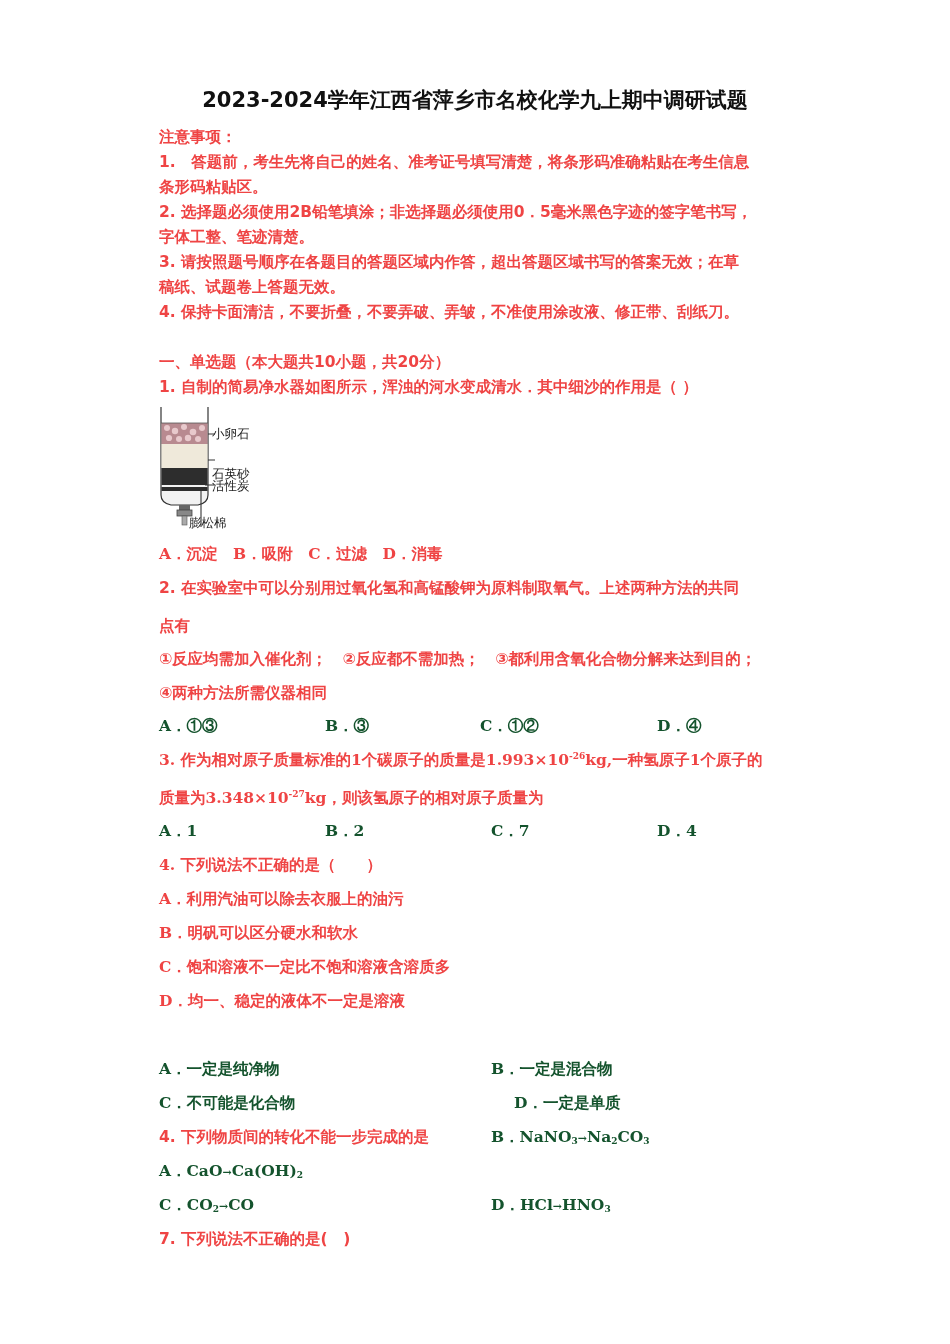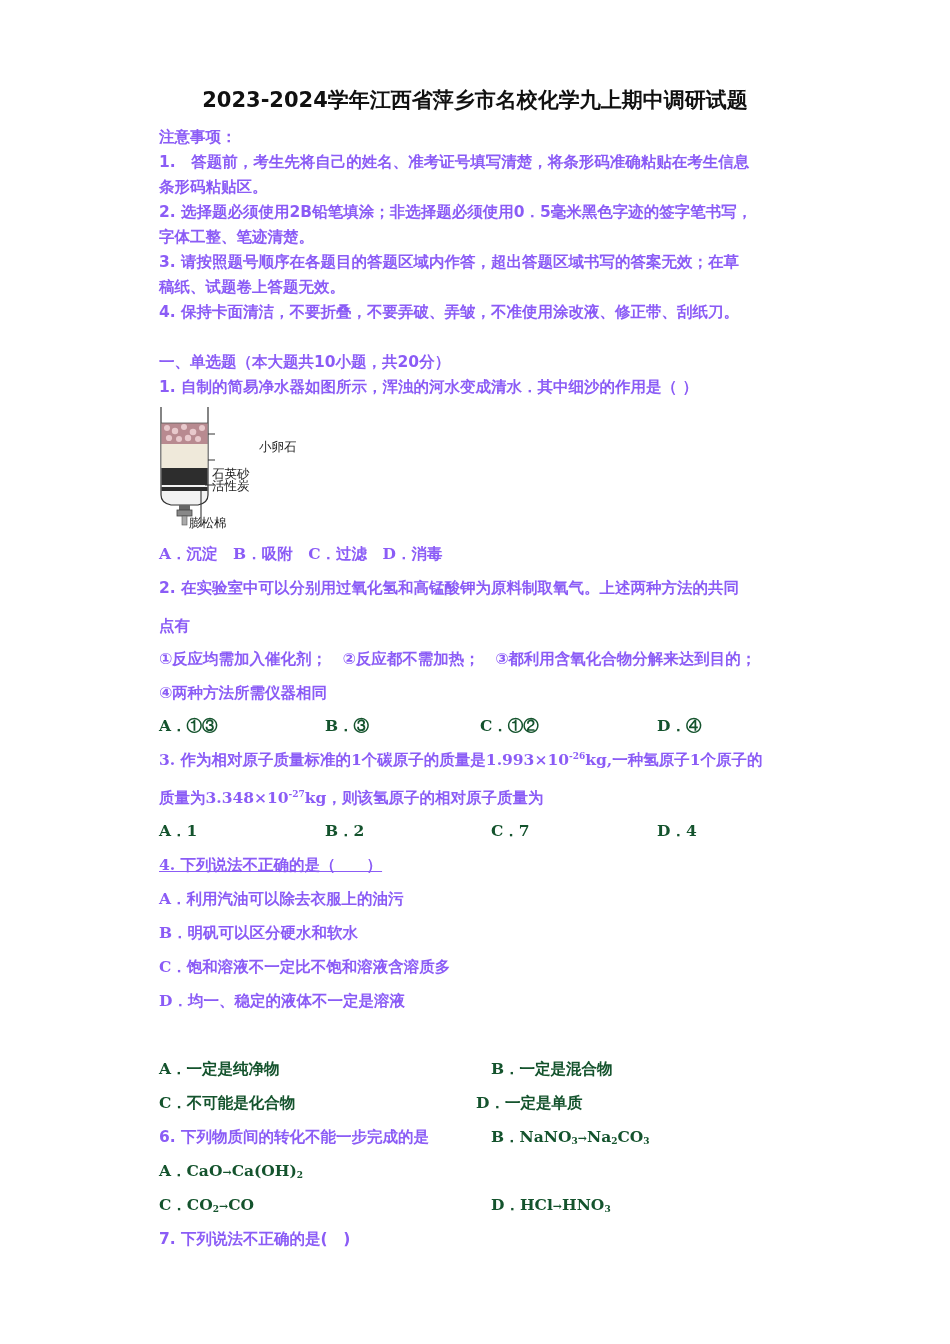--- a/index.html
+++ b/index.html
@@ -1,21 +1,21 @@
 <!DOCTYPE html>
 <html><head>
 <meta charset="utf-8">
 <style>
   html, body { margin: 0; padding: 0; background: #ffffff; }
   body { width: 950px; height: 1344px; position: relative; overflow: hidden; color: #111; }
   .page { position: absolute; left: 0; top: 0; width: 950px; height: 965px; }
   .title { position: absolute; left: 0; width: 950px; top: 86px; text-align: center;
     font-family: "DejaVu Sans", sans-serif; font-weight: bold; font-size: 21px; color: #111; letter-spacing: 0px; }
   .line { position: absolute; left: 159px; white-space: nowrap;
-    font-family: "DejaVu Serif", serif; font-weight: bold; font-size: 15.5px; color: #8b5cf6; }
+    font-family: "DejaVu Serif", serif; font-weight: bold; font-size: 15.5px; color: #ef4444; }
   .sans { font-family: "DejaVu Sans", sans-serif; font-weight: bold; }
   .opt { position: absolute; white-space: nowrap; font-family: "DejaVu Serif", serif; font-weight: bold; font-size: 15.5px; color: #14532d; }
   sup, sub { font-size: 9px; }
   sup { vertical-align: 6px; }
   sub { vertical-align: -2px; }
   .figure { position: absolute; left: 155px; top: 405px; width: 110px; height: 125px; }
   .fig-label { position: absolute; font-family: "DejaVu Sans", sans-serif; font-size: 12.5px; color: #222; white-space: nowrap; }
 </style>
 </head>
 <body>
@@ -66,21 +66,21 @@
 
       <rect x="24" y="100" width="11" height="5" fill="#666"></rect>
       <rect x="22" y="105" width="15" height="6" fill="#888" stroke="#444" stroke-width="0.8"></rect>
       <rect x="27" y="111" width="5" height="9" fill="#aaa" stroke="#555" stroke-width="0.6"></rect>
 
       <line x1="53" y1="29" x2="60" y2="29" stroke="#333" stroke-width="1"></line>
       <line x1="53" y1="55" x2="60" y2="55" stroke="#333" stroke-width="1"></line>
       <line x1="50" y1="80" x2="60" y2="80" stroke="#333" stroke-width="1"></line>
       <line x1="46" y1="86" x2="46" y2="122" stroke="#333" stroke-width="1.1"></line>
     </svg>
-    <span class="fig-label" style="left:57px; top:34px;margin-left:47px;">小卵石</span>
+    <span class="fig-label" style="left:57px; top:21px;">小卵石</span>
     <span class="fig-label" style="left:57px; top:47px;margin-top:14px;">石英砂</span>
     <span class="fig-label" style="left:57px; top:73px;">活性炭</span>
     <span class="fig-label" style="left:34px; top:110px;">膨松棉</span>
   </div>
 
   <div class="line" style="top:544px;">A．沉淀　B．吸附　C．过滤　D．消毒</div>
 
   <div class="line sans" style="top:578px;">2. 在实验室中可以分别用过氧化氢和高锰酸钾为原料制取氧气。上述两种方法的共同</div>
   <div class="line sans" style="top:616px;">点有</div>
   <div class="line sans" style="top:649px;">①反应均需加入催化剂；　②反应都不需加热；　③都利用含氧化合物分解来达到目的；</div>
@@ -90,32 +90,32 @@
   <div class="opt" style="left:480px; top:716px;">C．①②</div>
   <div class="opt" style="left:657px; top:716px;">D．④</div>
 
   <div class="line" style="top:750px;"><span>3. 作为相对原子质量标准的1个碳原子的质量是1.993×10</span><sup>-26</sup><span>kg,一种氢原子1个原子的</span></div>
   <div class="line" style="top:788px;"><span>质量为3.348×10</span><sup>-27</sup><span>kg，则该氢原子的相对原子质量为</span></div>
   <div class="opt" style="left:159px; top:821px;">A．1</div>
   <div class="opt" style="left:325px; top:821px;">B．2</div>
   <div class="opt" style="left:491px; top:821px;">C．7</div>
   <div class="opt" style="left:657px; top:821px;">D．4</div>
 
-  <div class="line" style="top:855px;text-decoration:underline;">4. 下列说法不正确的是（　　）</div>
+  <div class="line" style="top:855px;">4. 下列说法不正确的是（　　）</div>
   <div class="line" style="top:889px;">A．利用汽油可以除去衣服上的油污</div>
   <div class="line" style="top:923px;">B．明矾可以区分硬水和软水</div>
   <div class="line" style="top:957px;">C．饱和溶液不一定比不饱和溶液含溶质多</div>
   <div class="line" style="top:991px;">D．均一、稳定的液体不一定是溶液</div>
 
   <div class="opt" style="left:159px; top:1059px;">A．一定是纯净物</div>
   <div class="opt" style="left:491px; top:1059px;">B．一定是混合物</div>
   <div class="opt" style="left:159px; top:1093px;">C．不可能是化合物</div>
-  <div class="opt" style="left:476px; top:1093px;text-align:center;">D．一定是单质</div>
+  <div class="opt" style="left:514px; top:1093px;text-align:center;">D．一定是单质</div>
 
-  <div class="line sans" style="top:1127px;">6. 下列物质间的转化不能一步完成的是</div>
+  <div class="line sans" style="top:1127px;">4. 下列物质间的转化不能一步完成的是</div>
   <div class="opt" style="left:159px; top:1161px;"><span>A．</span><span>CaO</span><span style="font-size:11px;">→</span><span>Ca(OH)</span><sub>2</sub></div>
   <div class="opt" style="left:491px; top:1127px;"><span>B．</span><span>NaNO</span><sub>3</sub><span style="font-size:11px;">→</span><span>Na</span><sub>2</sub><span>CO</span><sub>3</sub></div>
   <div class="opt" style="left:159px; top:1195px;"><span>C．</span><span>CO</span><sub>2</sub><span style="font-size:11px;">→</span><span>CO</span></div>
   <div class="opt" style="left:491px; top:1195px;"><span>D．</span><span>HCl</span><span style="font-size:11px;">→</span><span>HNO</span><sub>3</sub></div>
 
   <div class="line sans" style="top:1229px;">7. 下列说法不正确的是(　)</div>
 
 </div>
 
 </body></html>

